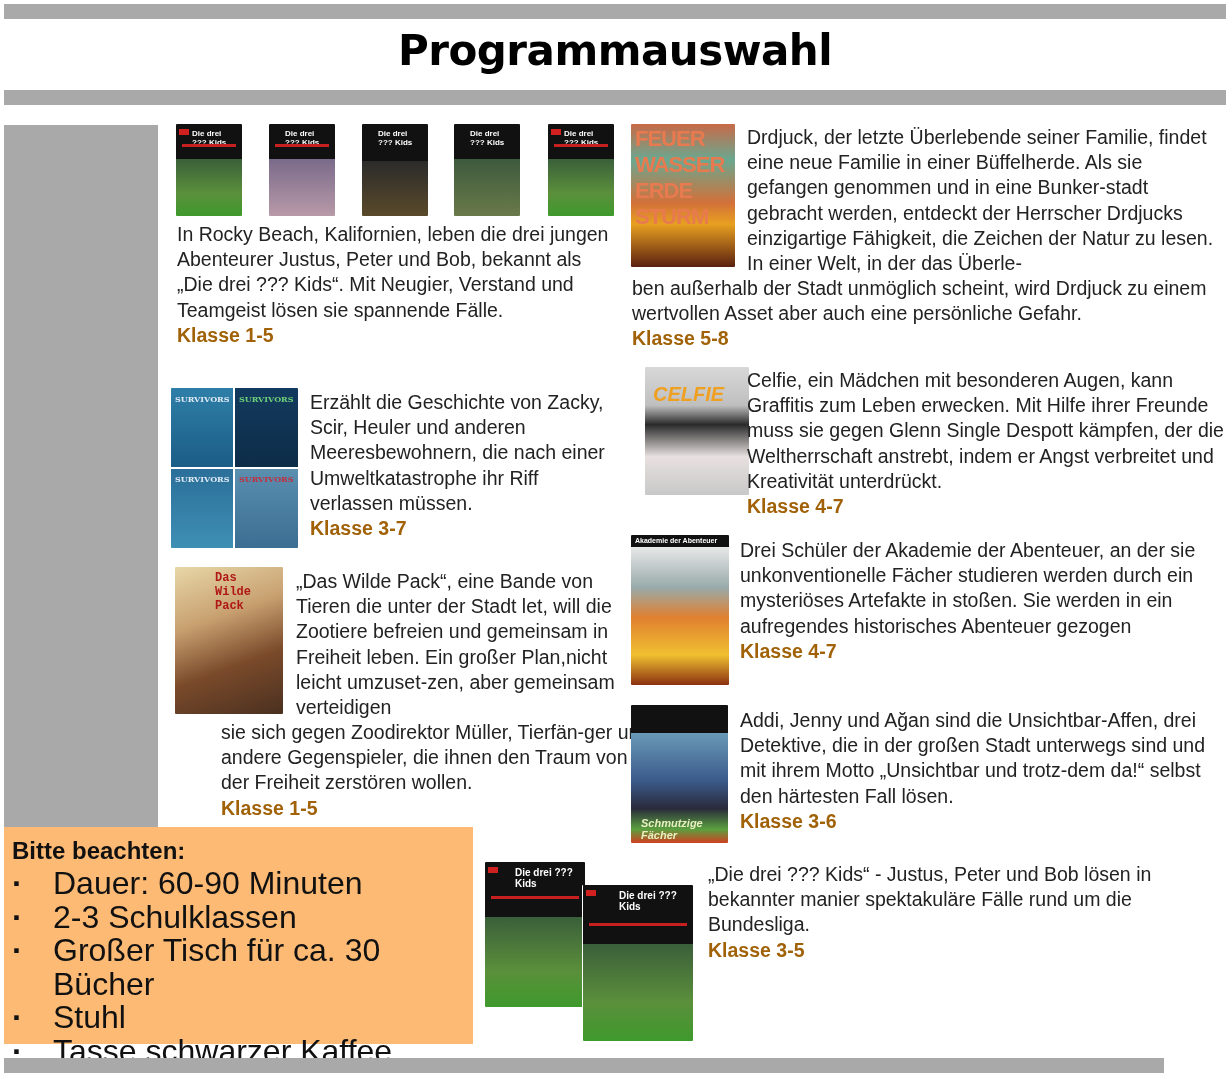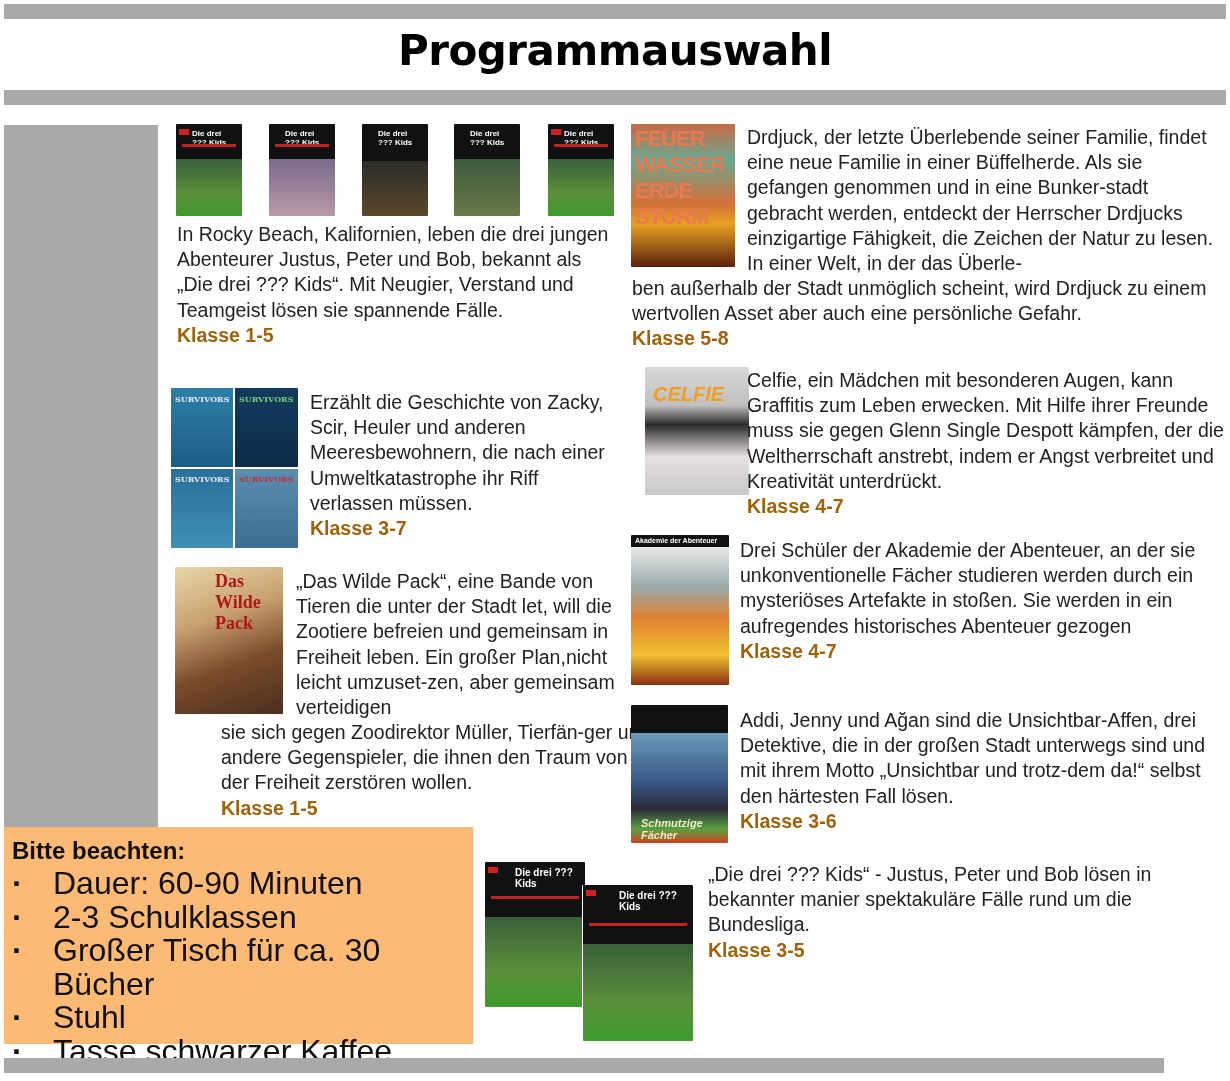--- a/index.html
+++ b/index.html
@@ -77,21 +77,21 @@
     <div class="t" style="top:86px;left:68px;font-family:'DejaVu Serif',serif;color:#c03040;font-size:8px">SURVIVORS</div>
   </div>
   <div class="txt" style="left:310px;top:390px;width:310px;">
     <span>Erzählt die Geschichte von Zacky, Scir, Heuler und anderen Meeresbewohnern, die nach einer Umweltkatastrophe ihr Riff verlassen müssen.</span>
     <span class="grade">Klasse 3-7</span>
   </div>
 </div>
 
 <div>
   <div class="cover" style="left:175px;top:567px;width:108px;height:147px;background:linear-gradient(160deg,#e8d7a8 0%,#c8a070 35%,#7a4a2a 65%,#4a3020 100%);">
-    <div class="t" style="top:4px;left:40px;color:#b01818;font-size:18px;font-family:Liberation Serif, serif;">Das Wilde Pack</div>
+    <div class="t" style="top:4px;left:40px;color:#b01818;font-size:12px;font-family:Liberation Mono, monospace;">Das Wilde Pack</div>
   </div>
   <div class="txt" style="left:296px;top:569px;width:322px;">„Das Wilde Pack“, eine Bande von Tieren die unter der Stadt let, will  die Zootiere befreien und gemeinsam in Freiheit leben. Ein großer Plan,nicht leicht umzuset-zen, aber gemeinsam verteidigen</div>
   <div class="txt" style="left:177px;top:720px;width:440px;margin-left:44px;">
     <span>sie sich gegen Zoodirektor Müller, Tierfän-ger und andere Gegenspieler, die ihnen den Traum von der Freiheit zerstören wollen.</span>
     <span class="grade">Klasse 1-5</span>
   </div>
 </div>
 
 <div>
   <div class="cover" style="left:631px;top:124px;width:104px;height:143px;background:linear-gradient(180deg,#c86a48 0%,#6aa890 25%,#d2703a 55%,#e8a020 70%,#5a2010 100%);">

